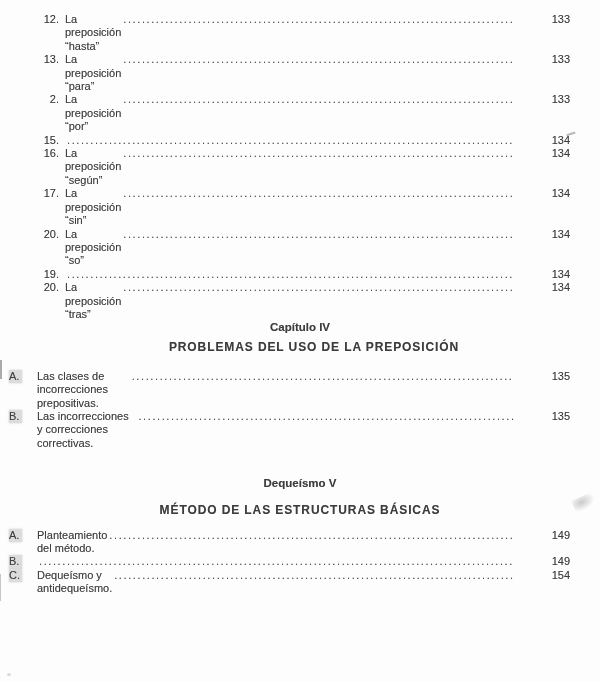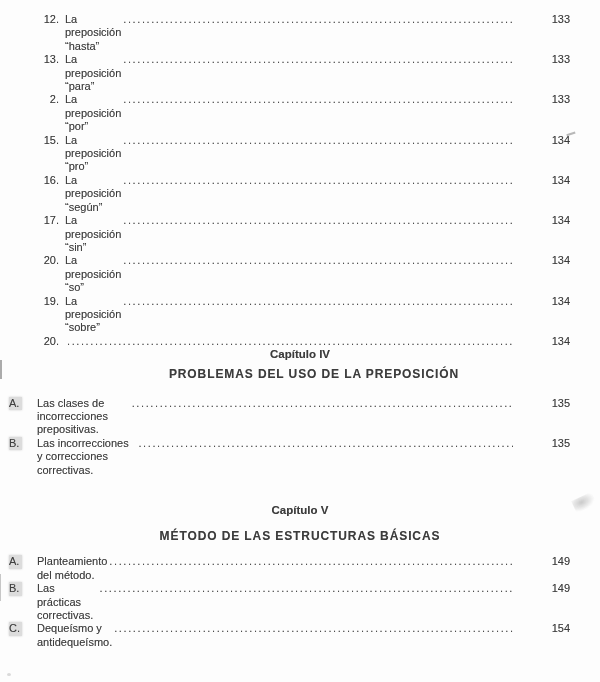--- a/index.html
+++ b/index.html
@@ -74,21 +74,20 @@
         <span class="num">2.</span>
         <span class="num-gap"></span>
         <span>La preposición “por”</span>
         <span class="leader"></span>
         <span class="pageno">133</span>
       </div>
 
       <div class="row">
         <span class="num">15.</span>
         <span class="num-gap"></span>
-        <span>La preposición “pro”</span>
         <span class="leader"></span>
         <span class="pageno">134</span>
       </div>
 
       <div class="row">
         <span class="num">16.</span>
         <span class="num-gap"></span>
         <span>La preposición “según”</span>
         <span class="leader"></span>
         <span class="pageno">134</span>
@@ -106,28 +105,28 @@
         <span class="num">20.</span>
         <span class="num-gap"></span>
         <span>La preposición “so”</span>
         <span class="leader"></span>
         <span class="pageno">134</span>
       </div>
 
       <div class="row">
         <span class="num">19.</span>
         <span class="num-gap"></span>
-        <span>La preposición “sobre”</span>
         <span class="leader"></span>
         <span class="pageno">134</span>
       </div>
 
       <div class="row">
         <span class="num">20.</span>
         <span class="num-gap"></span>
+        <span>La preposición “tras”</span>
         <span class="leader"></span>
         <span class="pageno">134</span>
       </div>
     </div>
 
   <div id="chap4-label" class="chapter-label">Capítulo IV</div>
   <div id="chap4-title" class="chapter-title">PROBLEMAS DEL USO DE LA PREPOSICIÓN</div>
   <div id="chap4-items">
 
       <div class="row">
@@ -140,36 +139,35 @@
 
       <div class="row">
         <span class="letter">B.</span>
         <span class="letter-gap"></span>
         <span>Las incorrecciones y correcciones correctivas.</span>
         <span class="leader"></span>
         <span class="pageno">135</span>
       </div>
     </div>
 
-  <div id="chap5-label" class="chapter-label">Capítulo V</div>
+  <div id="chap5-label" class="chapter-label">Dequeísmo V</div>
   <div id="chap5-title" class="chapter-title">MÉTODO DE LAS ESTRUCTURAS BÁSICAS</div>
   <div id="chap5-items">
 
       <div class="row">
         <span class="letter">A.</span>
         <span class="letter-gap"></span>
         <span>Planteamiento del método.</span>
         <span class="leader"></span>
         <span class="pageno">149</span>
       </div>
 
       <div class="row">
         <span class="letter">B.</span>
         <span class="letter-gap"></span>
-        <span>Las prácticas correctivas.</span>
         <span class="leader"></span>
         <span class="pageno">149</span>
       </div>
 
       <div class="row">
         <span class="letter">C.</span>
         <span class="letter-gap"></span>
         <span>Dequeísmo y antidequeísmo.</span>
         <span class="leader"></span>
         <span class="pageno">154</span>

